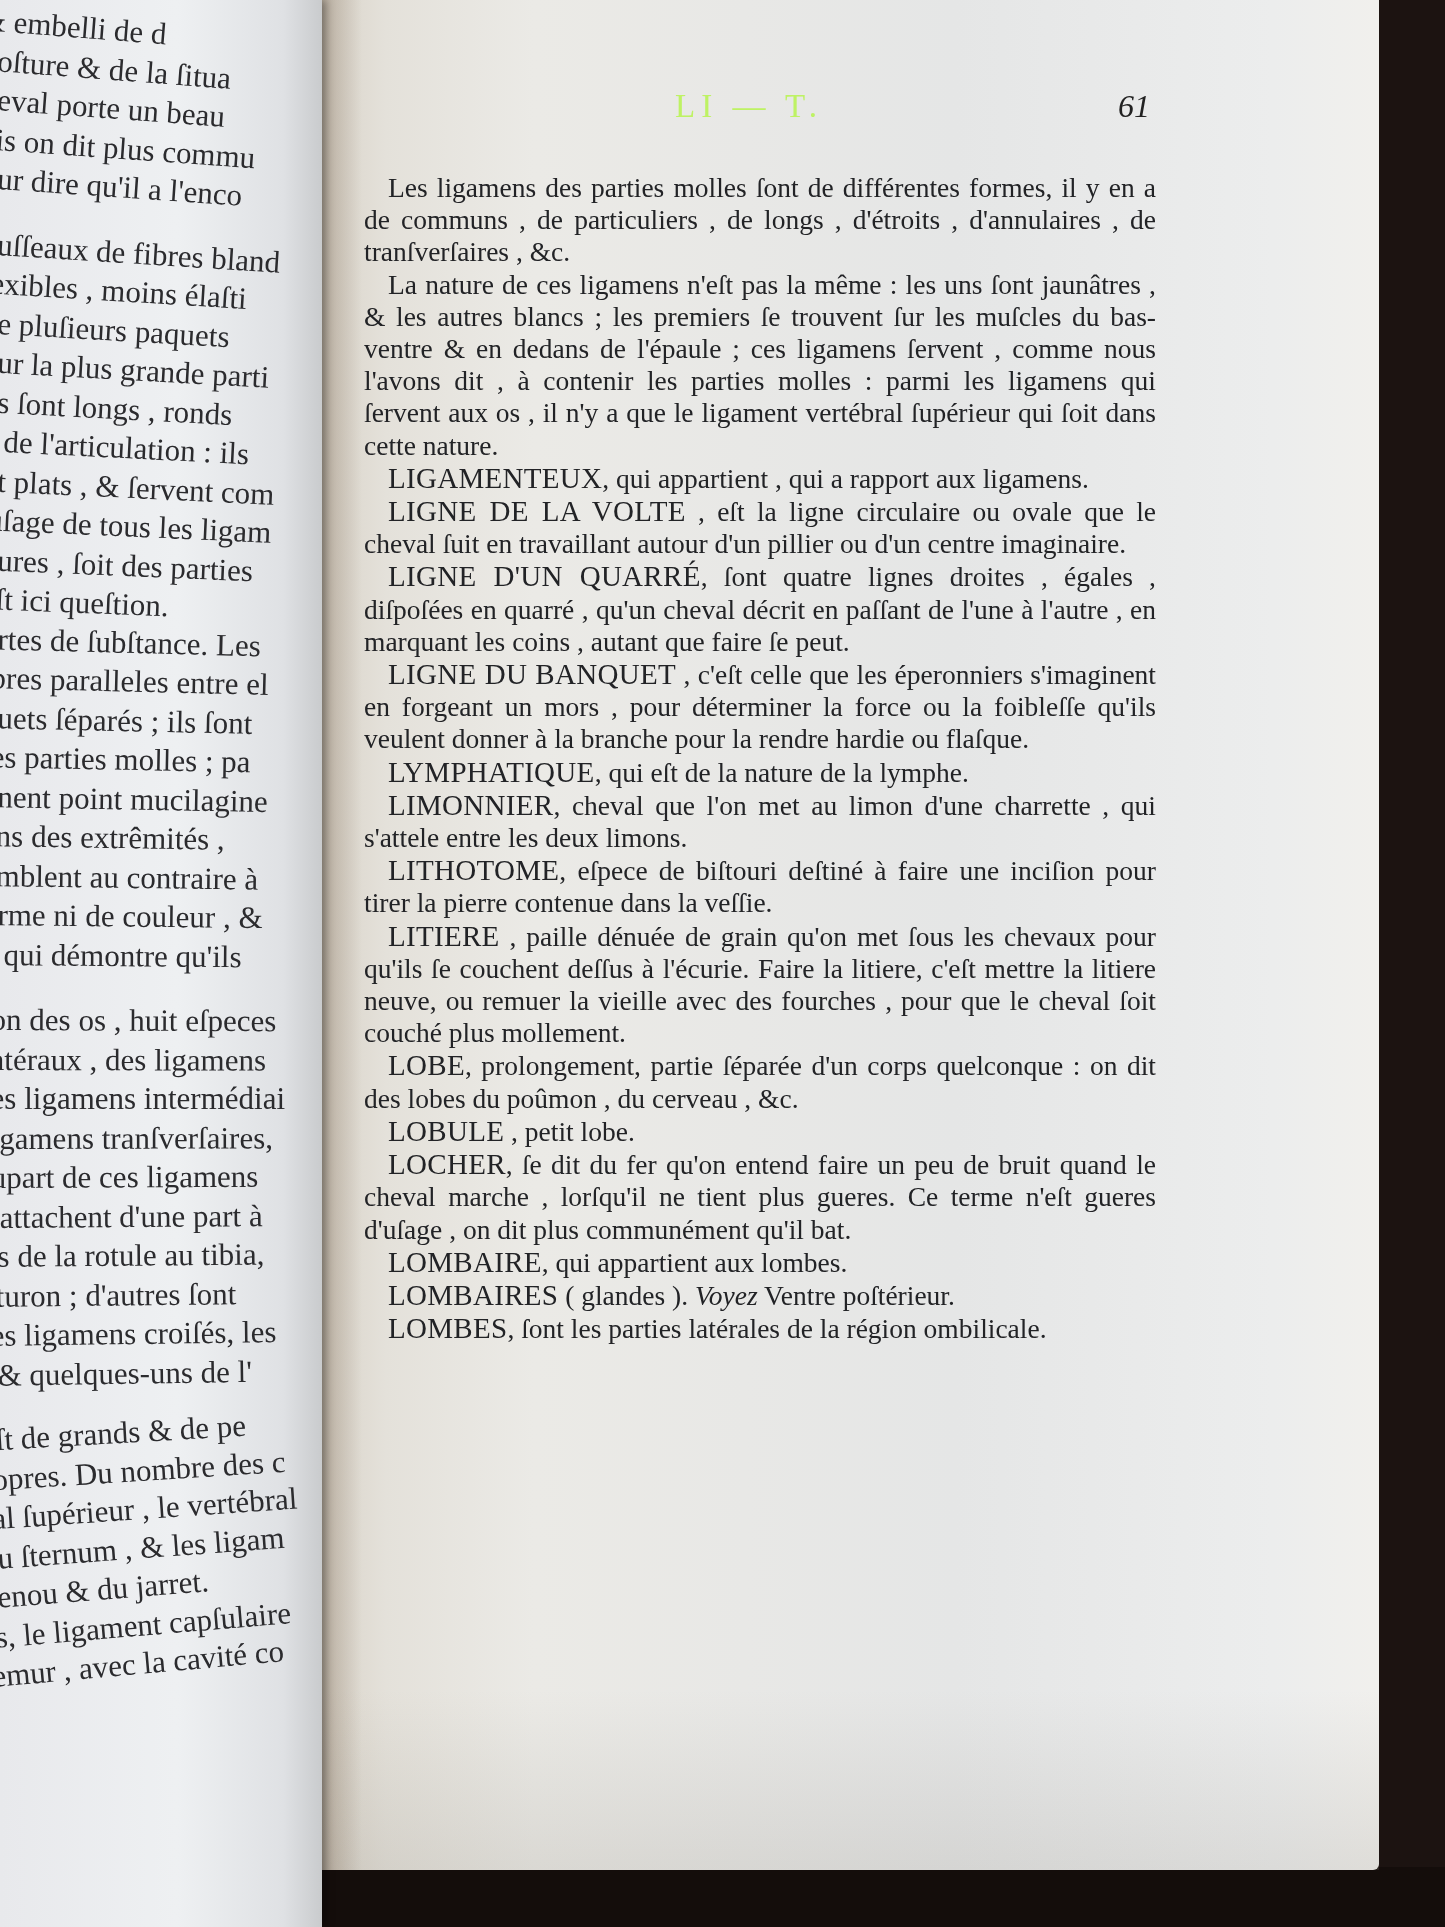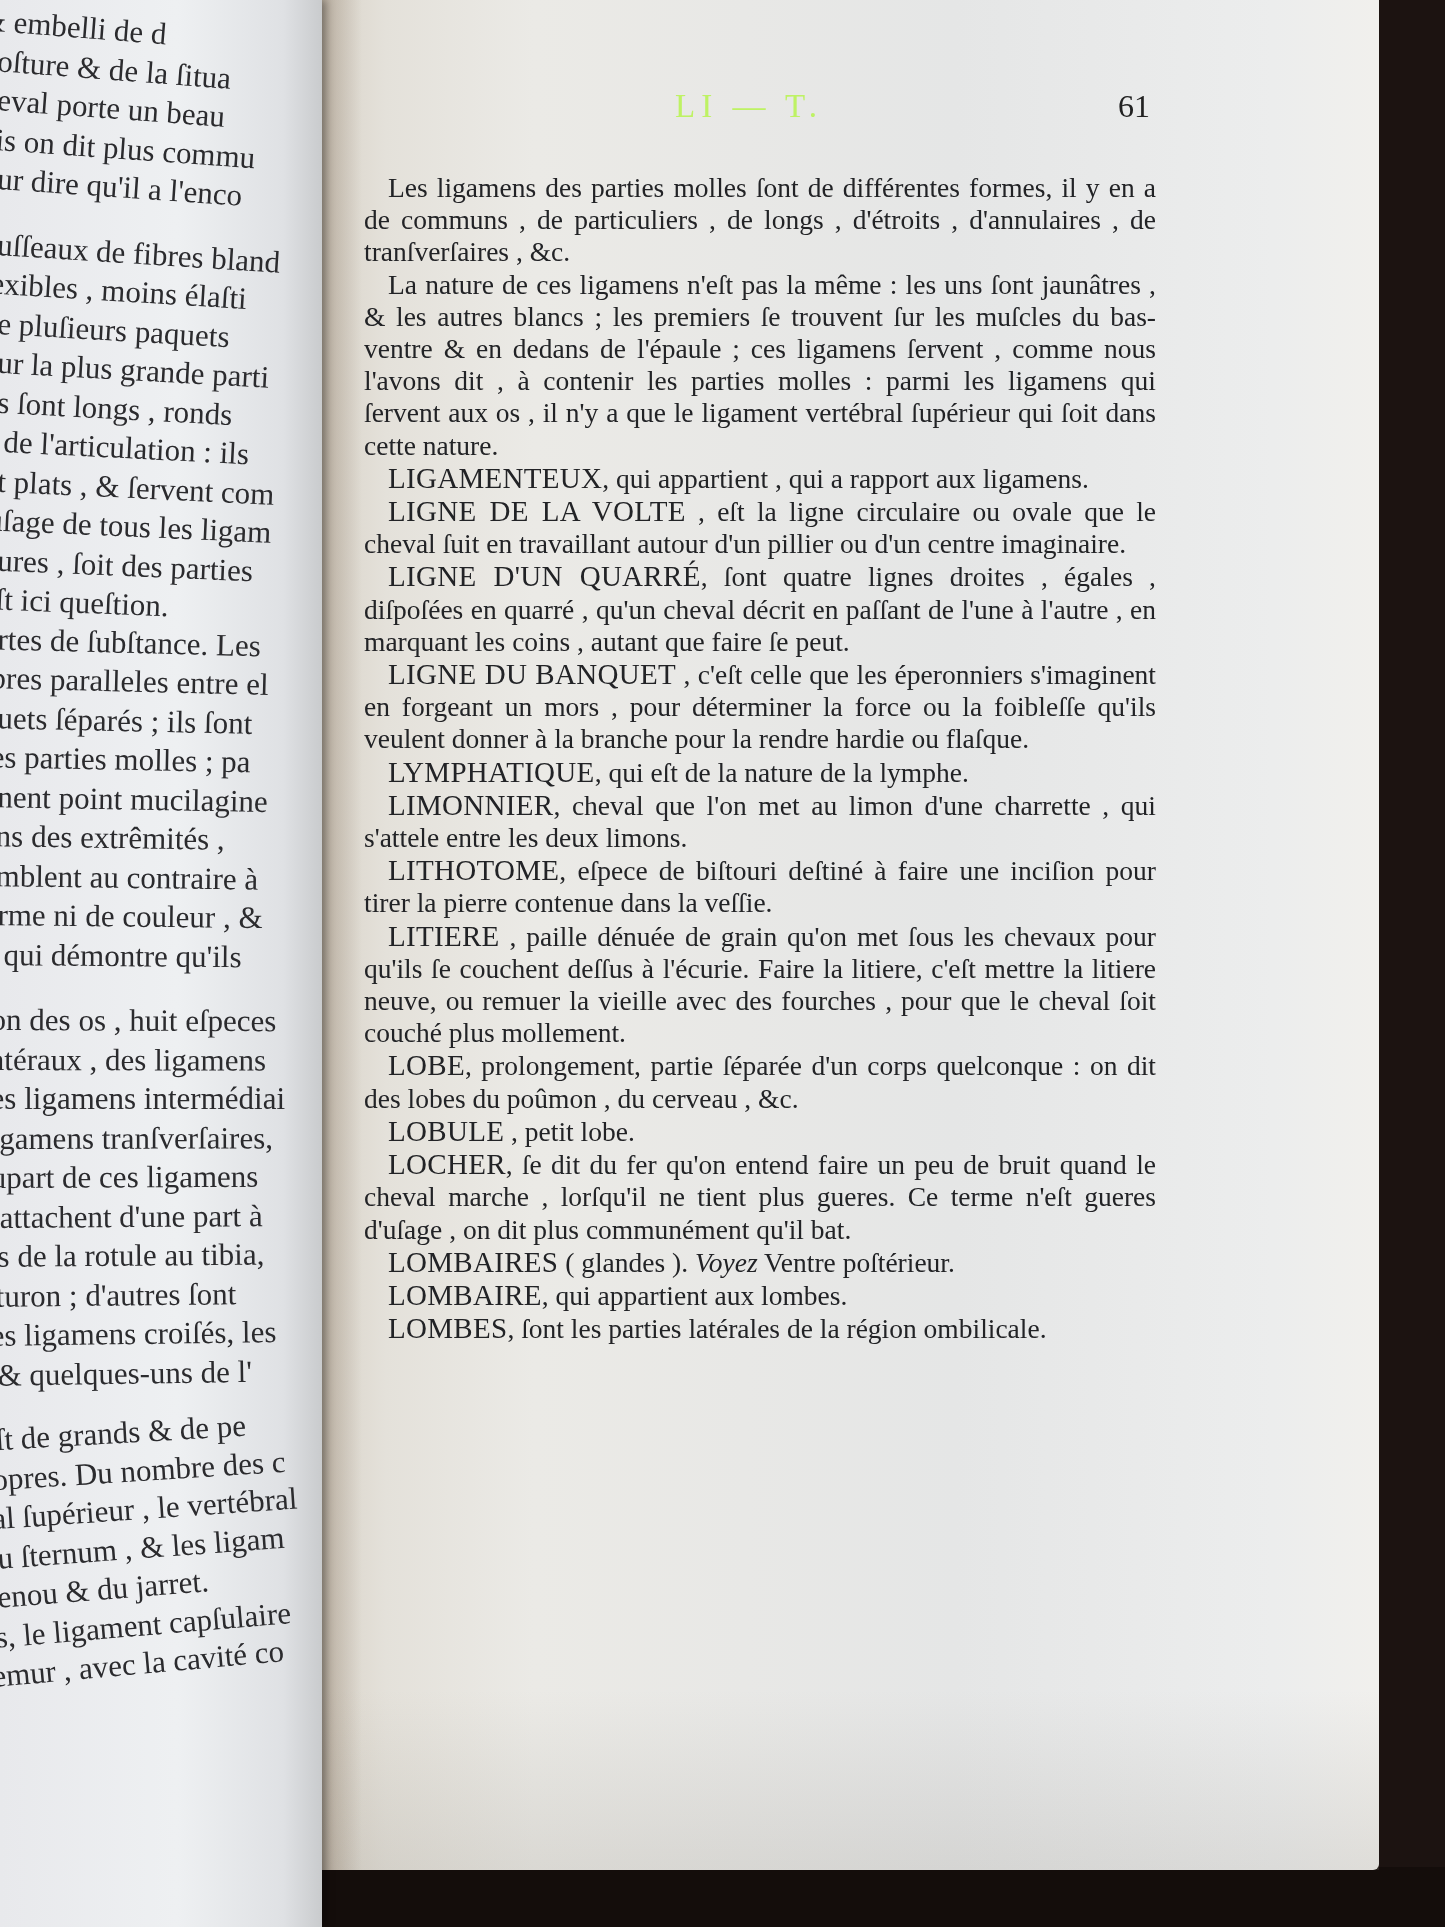--- a/index.html
+++ b/index.html
@@ -76,20 +76,21 @@
     font-size: 33px;
     letter-spacing: 6px;
     color: #bef264;
   }
   .page-number {
     position: absolute;
     left: 1118px;
     top: 88px;
     font-size: 32px;
     color: #222;
+    font-style: italic;
   }
   .text-block {
     position: absolute;
     left: 364px;
     top: 136px;
     width: 792px;
     color: #222326;
     font-size: 27.5px;
     line-height: 32.2px;
     text-align: justify;
@@ -185,16 +186,16 @@
     <p class="entry"><span class="head">LIGNE DE LA VOLTE</span><span> , eſt la ligne circulaire ou ovale que le cheval ſuit en travaillant autour d'un pillier ou d'un centre imaginaire.</span></p>
     <p class="entry"><span class="head">LIGNE D'UN QUARRÉ</span><span>, ſont quatre lignes droites , égales , diſpoſées en quarré , qu'un cheval décrit en paſſant de l'une à l'autre , en marquant les coins , autant que faire ſe peut.</span></p>
     <p class="entry"><span class="head">LIGNE DU BANQUET</span><span> , c'eſt celle que les éperonniers s'imaginent en forgeant un mors , pour déterminer la force ou la foibleſſe qu'ils veulent donner à la branche pour la rendre hardie ou flaſque.</span></p>
     <p class="entry"><span class="head">LYMPHATIQUE</span><span>, qui eſt de la nature de la lymphe.</span></p>
     <p class="entry"><span class="head">LIMONNIER</span><span>, cheval que l'on met au limon d'une charrette , qui s'attele entre les deux limons.</span></p>
     <p class="entry"><span class="head">LITHOTOME</span><span>, eſpece de biſtouri deſtiné à faire une inciſion pour tirer la pierre contenue dans la veſſie.</span></p>
     <p class="entry"><span class="head">LITIERE</span><span> , paille dénuée de grain qu'on met ſous les chevaux pour qu'ils ſe couchent deſſus à l'écurie. Faire la litiere, c'eſt mettre la litiere neuve, ou remuer la vieille avec des fourches , pour que le cheval ſoit couché plus mollement.</span></p>
     <p class="entry"><span class="head">LOBE</span><span>, prolongement, partie ſéparée d'un corps quelconque : on dit des lobes du poûmon , du cerveau , &amp;c.</span></p>
     <p class="entry"><span class="head">LOBULE</span><span> , petit lobe.</span></p>
     <p class="entry"><span class="head">LOCHER</span><span>, ſe dit du fer qu'on entend faire un peu de bruit quand le cheval marche , lorſqu'il ne tient plus gueres. Ce terme n'eſt gueres d'uſage , on dit plus communément qu'il bat.</span></p>
+    <p class="entry"><span class="head">LOMBAIRE</span><span>, qui appartient aux lombes.</span></p>
     <p class="entry"><span class="head">LOMBAIRES</span><span> ( glandes ). </span><span class="italic">Voyez</span><span> Ventre poſtérieur.</span></p>
-    <p class="entry"><span class="head">LOMBAIRE</span><span>, qui appartient aux lombes.</span></p>
     <p class="entry"><span class="head">LOMBES</span><span>, ſont les parties latérales de la région ombilicale.</span></p>
   </div>
 
 </body></html>

